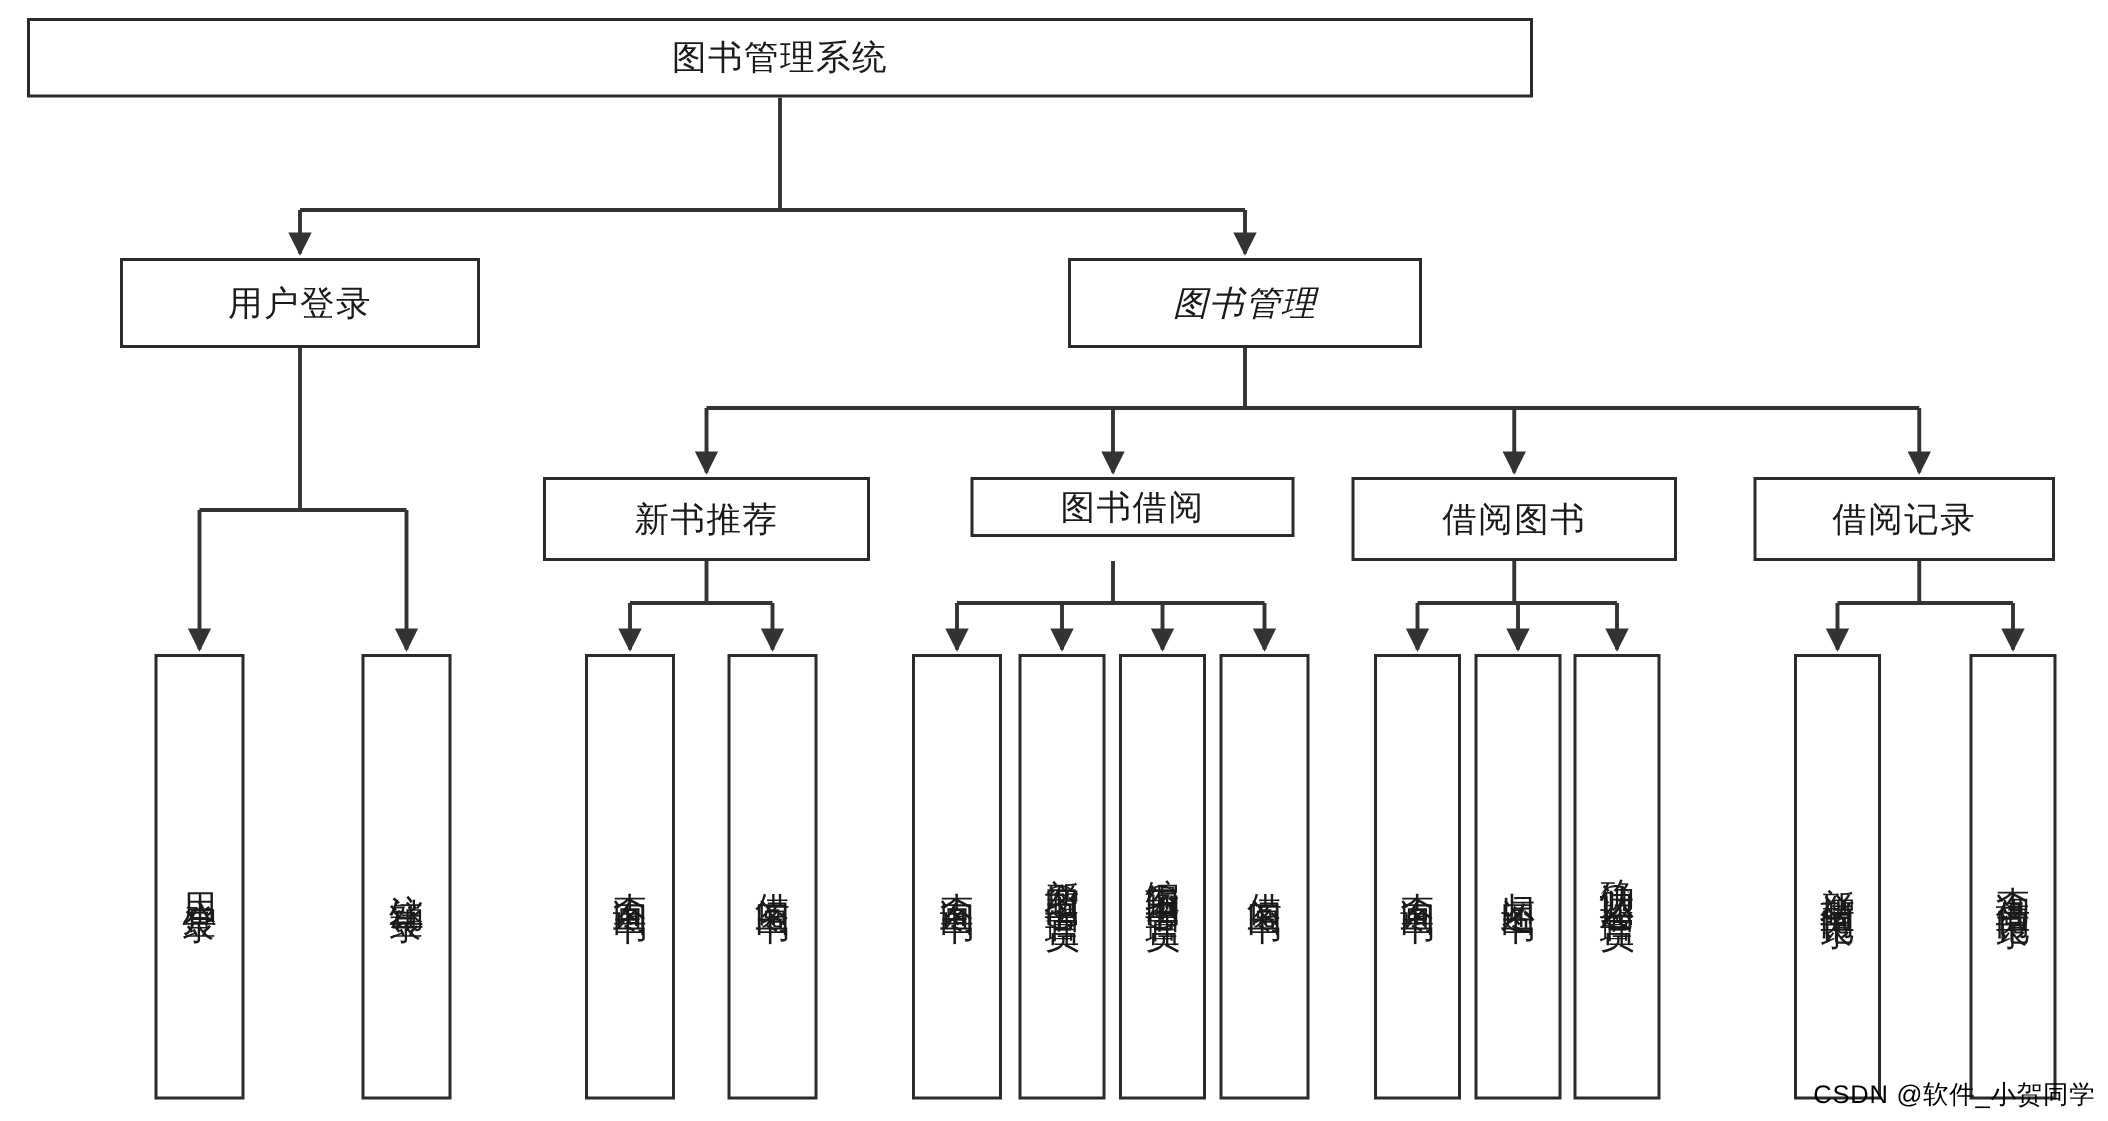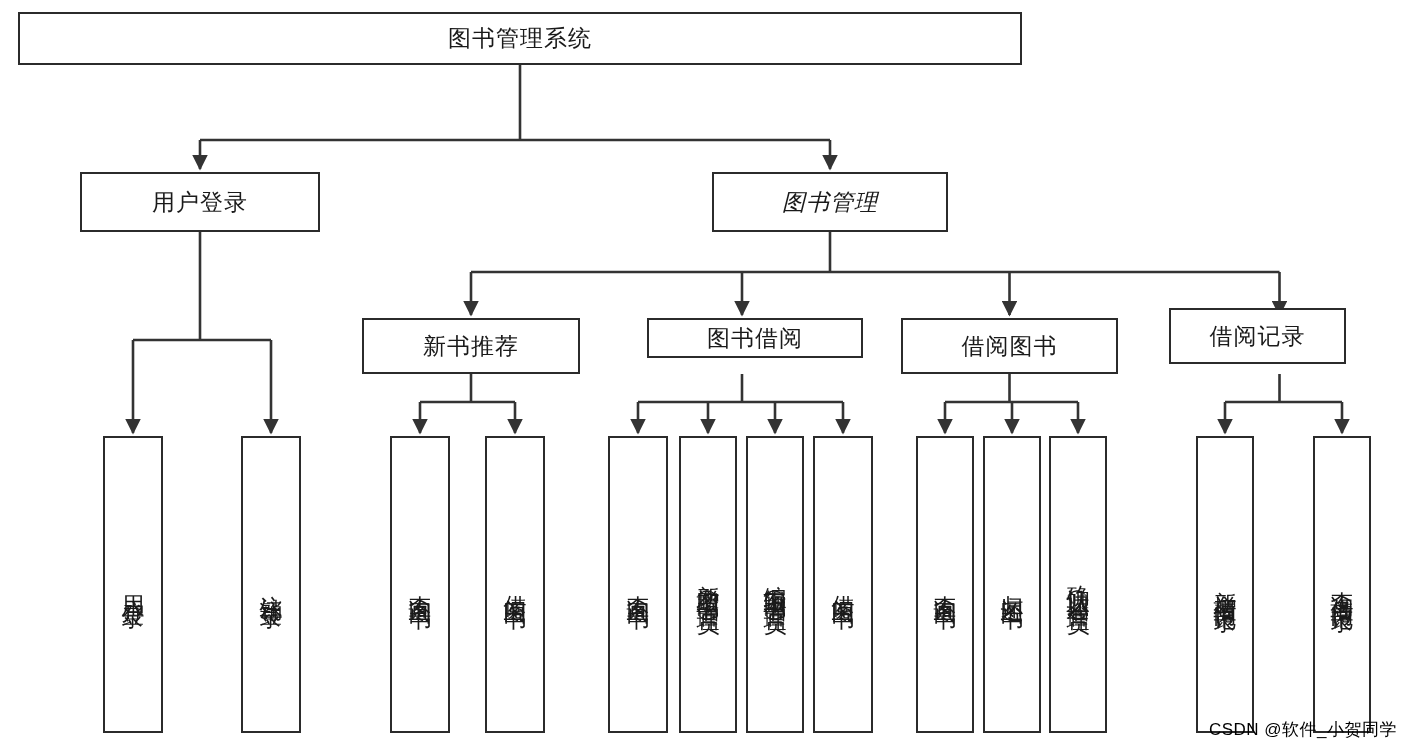--- a/index.html
+++ b/index.html
@@ -130,21 +130,21 @@
 
   <div class="node h" style="left: 362px; top: 318px; width: 218px; height: 56px;">
     <span class="htext">新书推荐</span>
   </div>
   <div class="node h" style="left: 647px; top: 318px; width: 216px; height: 40px; font-family: Liberation Mono, monospace;">
     <span class="htext">图书借阅</span>
   </div>
   <div class="node h" style="left: 901px; top: 318px; width: 217px; height: 56px;">
     <span class="htext">借阅图书</span>
   </div>
-  <div class="node h" style="left: 1169px; top: 308px; width: 177px; height: 56px;">
+  <div class="node h" style="left: 1169px; top: 318px; width: 201px; height: 56px;">
     <span class="htext">借阅记录</span>
   </div>
 
   <div class="node v" style="left: 390px; top: 436px; width: 60px; height: 297px;">
     <span class="vtext">查询图书</span>
   </div>
   <div class="node v" style="left: 485px; top: 436px; width: 60px; height: 297px;">
     <span class="vtext">借阅图书</span>
   </div>
 

